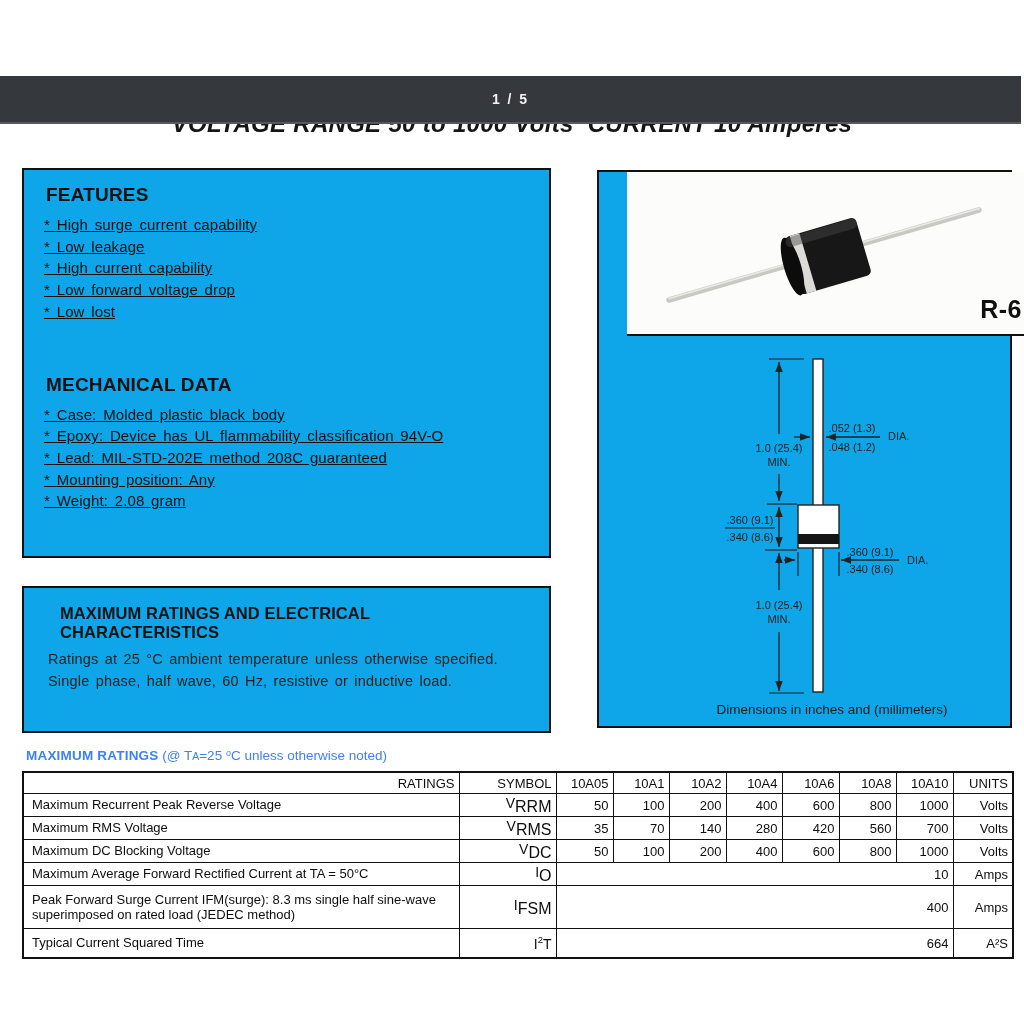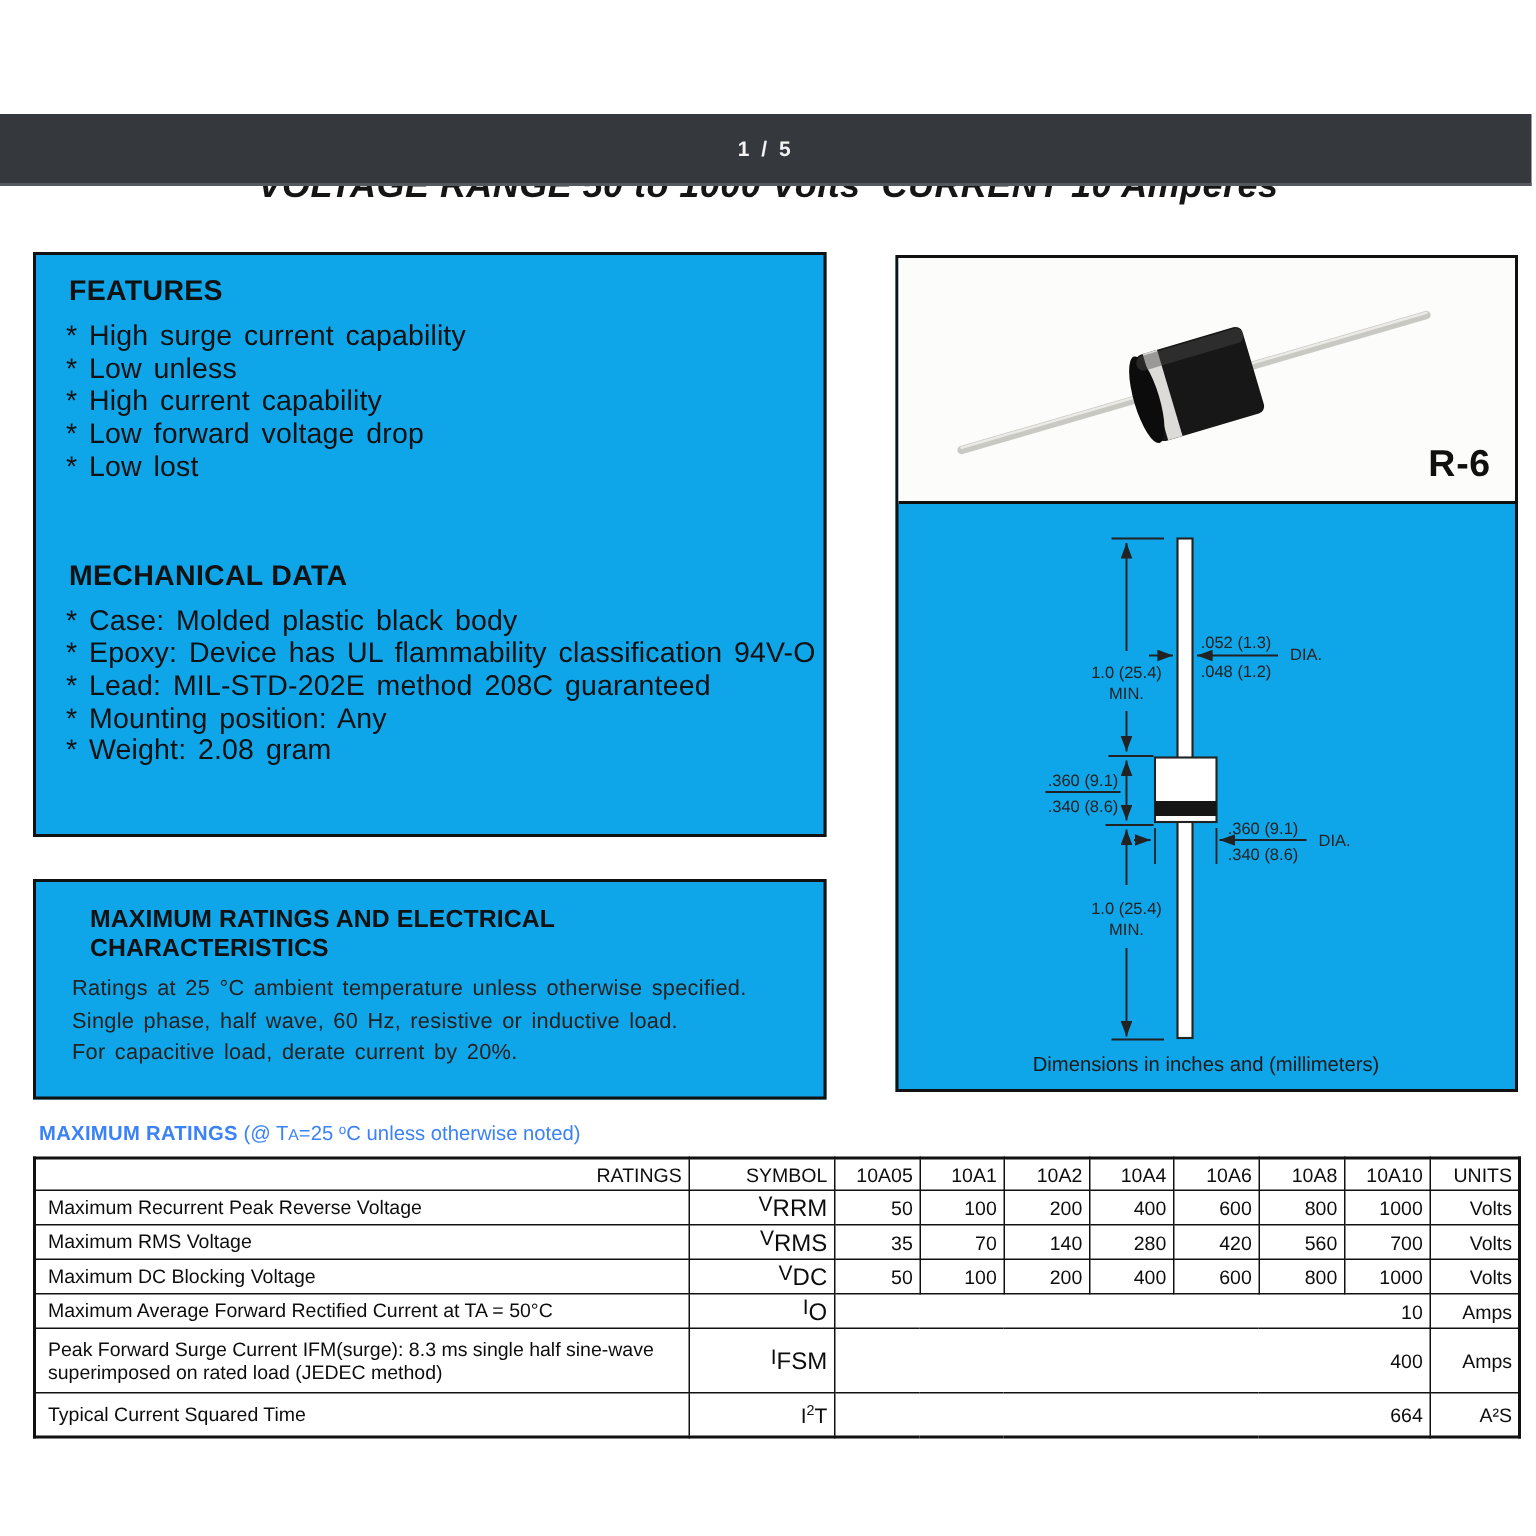--- a/index.html
+++ b/index.html
@@ -13,28 +13,28 @@
 
   
   .doc-title{position:absolute;left:0;top:111px;width:1024px;text-align:center;z-index:1;
              font-size:24px;line-height:26px;font-weight:bold;font-style:italic;color:#151515;
              white-space:pre;letter-spacing:0.3px;}
 
   .box{position:absolute;border:2px solid #111;background:#0ea5e9;box-sizing:border-box;}
   .features-box{left:22px;top:168px;width:529px;height:390px;padding:12px 20px;}
   .box-heading{font-size:19px;font-weight:bold;margin:2px 0 8px 2px;letter-spacing:0.2px;}
   .mech-heading{margin-top:51px;}
-  .feat-item{font-size:19px;line-height:21.7px;letter-spacing:0.1px;word-spacing:2.5px;white-space:pre;}
+  .feat-item{font-size:15px;line-height:21.7px;letter-spacing:0.1px;word-spacing:2.5px;white-space:pre;text-decoration:underline;}
 
   .ratings-box{left:22px;top:586px;width:529px;height:147px;padding:14px 24px;}
   .ratings-heading{font-size:16.5px;font-weight:bold;letter-spacing:0.1px;margin:2px 0 7px 12px;}
   .ratings-line{font-size:14.5px;line-height:21.7px;color:#222;word-spacing:2px;letter-spacing:0.2px;}
 
   
-  .component-panel{left:597px;top:170px;width:415px;height:558px;}
+  .component-panel{left:597px;top:170px;width:415px;height:558px;padding-left:28px;}
   .photo{position:relative;width:411px;height:162px;border-bottom:2px solid #111;background:#fcfcfb;}
   .r6{position:absolute;right:16px;bottom:10px;font-size:25px;font-weight:bold;color:#101010;letter-spacing:0.5px;}
   .dim-wrap{position:relative;width:411px;height:390px;}
   svg text{font-family:"Liberation Sans",sans-serif;font-size:11px;fill:#222;}
   svg text.cap{font-size:13.5px;fill:#1a1a1a;}
 
   
   .table-title{position:absolute;left:26px;top:748px;font-size:13.5px;color:#3b82f6;}
   .table-title .tt-bold{font-weight:bold;letter-spacing:0.2px;}
   .seg-sc{font-size:10.5px;}
@@ -60,21 +60,21 @@
   <div class="doc-title">VOLTAGE RANGE 50 to 1000 Volts  CURRENT 10 Amperes</div>
 
   <div class="topbar">
     <span class="pageno">1 / 5</span>
   </div>
 
   <div class="box features-box">
     <div class="box-heading">FEATURES</div>
     <div>
         <div class="feat-item">* High surge current capability</div>
-        <div class="feat-item">* Low unless</div>
+        <div class="feat-item">* Low leakage</div>
         <div class="feat-item">* High current capability</div>
         <div class="feat-item">* Low forward voltage drop</div>
         <div class="feat-item">* Low lost</div>
       </div>
     <div class="box-heading mech-heading">MECHANICAL DATA</div>
     <div>
         <div class="feat-item">* Case: Molded plastic black body</div>
         <div class="feat-item">* Epoxy: Device has UL flammability classification 94V-O</div>
         <div class="feat-item">* Lead: MIL-STD-202E method 208C guaranteed</div>
         <div class="feat-item">* Mounting position: Any</div>
@@ -149,21 +149,20 @@
         <text x="205" y="378" text-anchor="middle" class="cap">Dimensions in inches and (millimeters)</text>
       </svg>
     </div>
   </div>
 
   <div class="box ratings-box">
     <div class="ratings-heading">MAXIMUM RATINGS AND ELECTRICAL CHARACTERISTICS</div>
     <div>
         <div class="ratings-line">Ratings at 25 °C ambient temperature unless otherwise specified.</div>
         <div class="ratings-line">Single phase, half wave, 60 Hz, resistive or inductive load.</div>
-        <div class="ratings-line">For capacitive load, derate current by 20%.</div>
       </div>
   </div>
 
   <div class="table-title">
     <span class="tt-bold">MAXIMUM RATINGS</span>
     <span> <span>(@ T</span><span class="seg-sc">A</span><span>=25 </span><span class="seg-sup">o</span><span>C unless otherwise noted)</span></span>
   </div>
 
   <table id="ratings-table">
     <colgroup>

